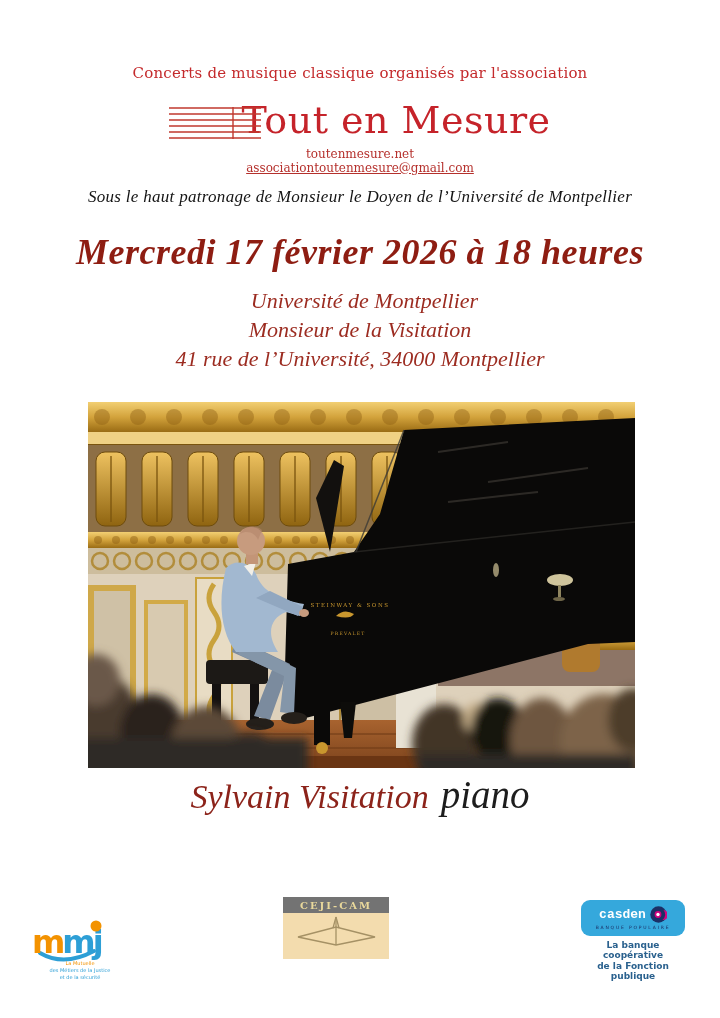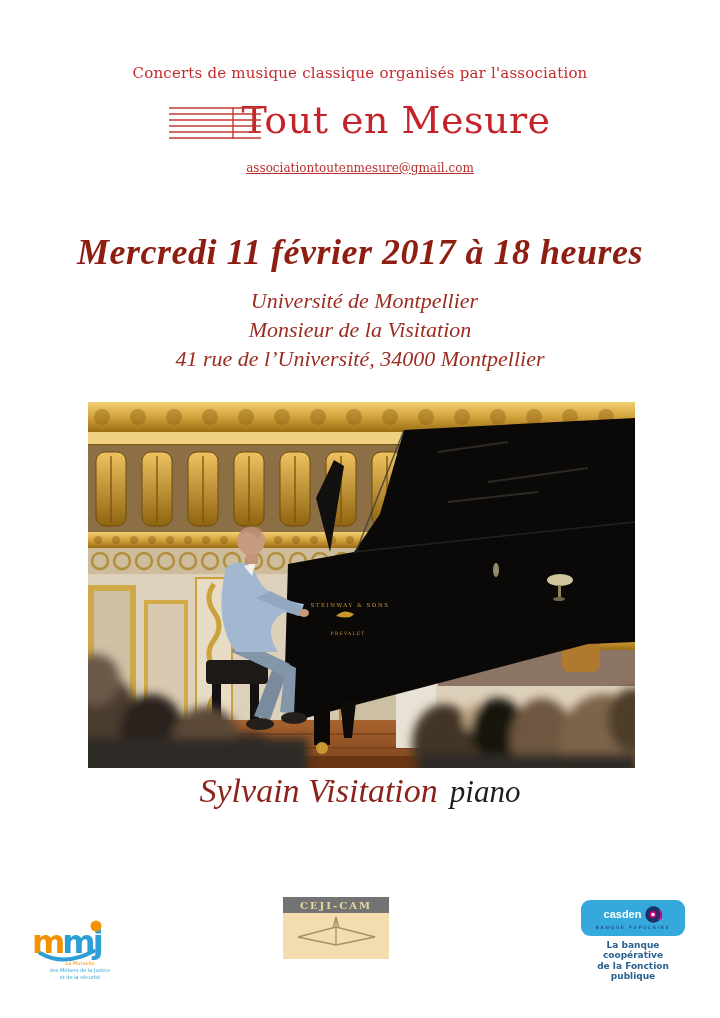--- a/index.html
+++ b/index.html
@@ -23,32 +23,32 @@
   .date-line{top:231px;font-size:36px;font-weight:bold;color:#8e1d12;letter-spacing:.5px;}
   .venue{font-size:22px;color:#9c2c21;}
   .venue1{top:288px;padding-left:9px;} .venue2{top:317px;} .venue3{top:346px;}
 
   
   .photo{left:88px;top:402px;width:547px;height:366px;}
 
   
   .artist-line{top:772px;}
   .artist-name{font-size:34px;color:#8c231a;font-style:italic;font-family:"Liberation Serif",serif;}
-  .artist-instr{font-size:31px;color:#1d1d1d;font-style:italic;font-family:"Liberation Serif",serif;margin-left:12px;}
+  .artist-instr{font-size:39px;color:#1d1d1d;font-style:italic;font-family:"Liberation Serif",serif;margin-left:12px;}
 
   
   .mmj{left:30px;top:892px;width:100px;height:72px;margin-top:23px;}
   .cejicam{left:283px;top:897px;width:106px;height:62px;background:#f3dcae;}
   .cejicam-band{height:16px;background:#737373;display:flex;align-items:center;justify-content:center;}
   .cejicam-band span{font-family:"DejaVu Serif",serif;font-size:10px;letter-spacing:2px;color:#e9d89b;font-weight:bold;}
   .casden{left:577px;top:900px;width:112px;height:62px;text-align:center;}
   .casden-box{width:104px;height:36px;margin:0 auto;background:#35a8dc;border-radius:9px;
               display:flex;flex-direction:column;align-items:center;justify-content:center;}
   .casden-top{display:flex;align-items:center;gap:4px;}
-  .casden-word{font-family:Liberation Sans, sans-serif;font-weight:bold;font-size:11px;color:#ffffff;line-height:1;}
+  .casden-word{font-family:Liberation Mono, monospace;font-weight:bold;font-size:13px;color:#ffffff;line-height:1;}
   .casden-bank{font-family:"DejaVu Sans",sans-serif;font-size:4.5px;letter-spacing:1.8px;color:#1c2f66;margin-top:2px;}
   .casden-tag{font-family:"DejaVu Sans",sans-serif;font-weight:bold;font-size:9px;color:#2a618e;line-height:1.15;margin-top:4px;}
 </style>
 </head>
 <body>
 
 <div class="page">
 
   <div class="abs center intro">Concerts de musique classique organisés par l'association</div>
 
@@ -60,24 +60,26 @@
         <line x1="0" y1="15" x2="92" y2="15"></line>
         <line x1="0" y1="21" x2="92" y2="21"></line>
         <line x1="0" y1="27" x2="92" y2="27"></line>
         <line x1="0" y1="33" x2="92" y2="33"></line>
         <line x1="64" y1="2" x2="64" y2="34"></line>
       </g>
     </svg>
     <span class="assoc-name">Tout en Mesure</span>
   </div>
 
+  <div class="abs center weblink">toutenmesure.net</div>
   <div class="abs center maillink">associationtoutenmesure@gmail.com</div>
 
-
-  <div class="abs center script date-line">Mercredi 11 février 2017 à 18 heures</div>
+  <div class="abs center patronage">Sous le haut patronage de Monsieur le Doyen de l’Université de Montpellier</div>
+
+  <div class="abs center script date-line">Mercredi 17 février 2026 à 18 heures</div>
   <div class="abs center script venue venue1">Université de Montpellier</div>
   <div class="abs center script venue venue2">Monsieur de la Visitation</div>
   <div class="abs center script venue venue3">41 rue de l’Université, 34000 Montpellier</div>
 
   <div class="abs photo">
     <svg width="547" height="366" viewBox="0 0 547 366">
       <defs>
         <linearGradient id="goldA" x1="0" y1="0" x2="0" y2="1">
           <stop offset="0" stop-color="#f2cf73"></stop>
             <stop offset="0.5" stop-color="#d3a33c"></stop>

